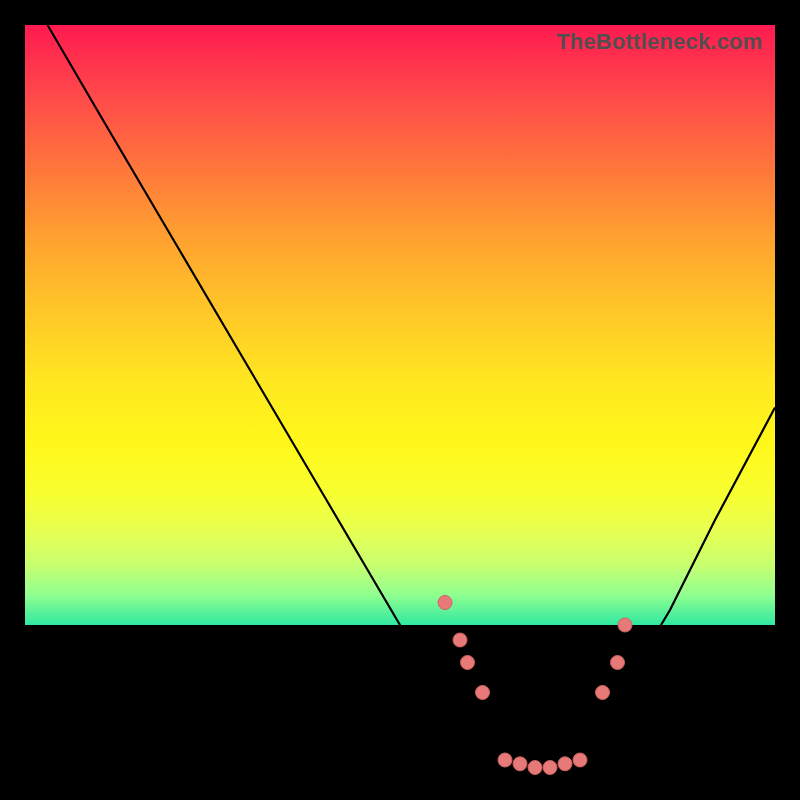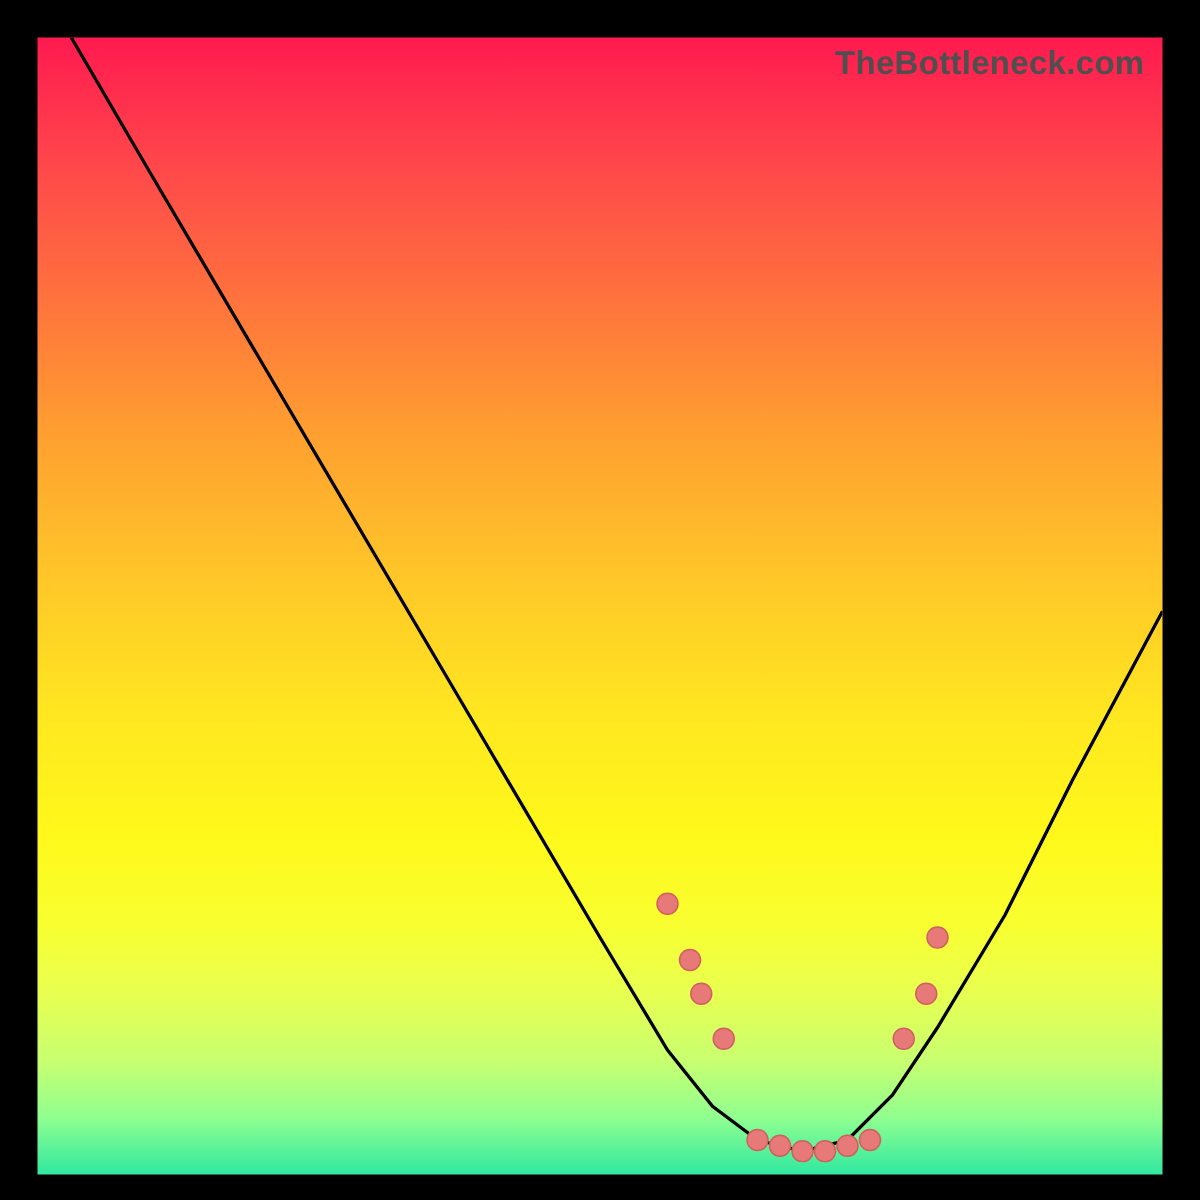--- a/index.html
+++ b/index.html
@@ -8,21 +8,21 @@
     position: relative;
     width: 800px;
     height: 800px;
     background: #000;
   }
   .plot {
     position: absolute;
     left: 25px;
     top: 25px;
     width: 750px;
-    height: 758px;
+    height: 600px;
     background: linear-gradient(to bottom,
       #ff1a50 0%,
       #ff4a4a 12%,
       #ff7a3a 25%,
       #ffa030 35%,
       #ffc828 48%,
       #ffe820 60%,
       #fff81a 70%,
       #f8ff30 78%,
       #e8ff50 84%,

